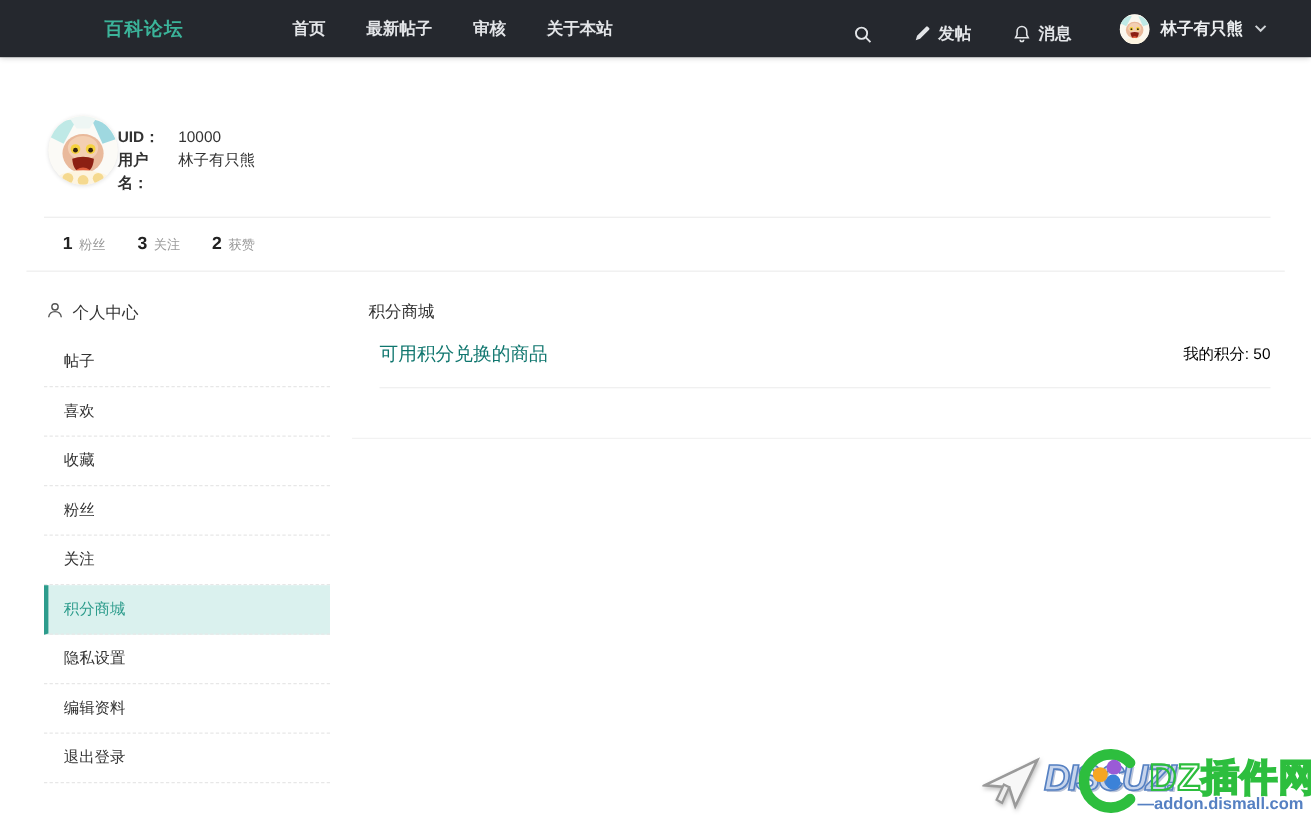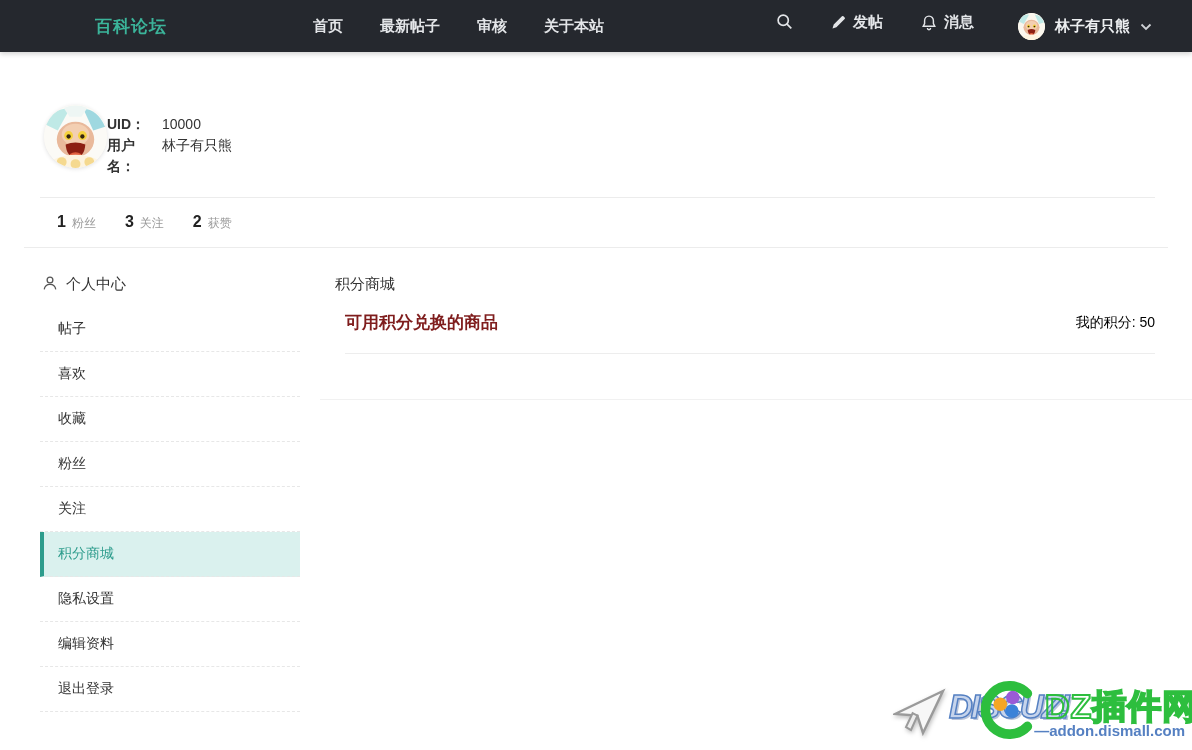--- a/index.html
+++ b/index.html
@@ -17,21 +17,20 @@
     background: #25282e;
     box-shadow: 0 2px 5px rgba(0,0,0,0.18);
     position: relative;
     z-index: 5;
   }
   .nav-inner {
     height: 100%;
     padding: 15px 40px;
     display: flex;
     align-items: center;
-    gap: 47px;
   }
   .logo {
     margin-left: 55px;
     color: #3bb49a;
     font-size: 17px;
     font-weight: bold;
     cursor: pointer;
     letter-spacing: 1px;
   }
   .nav-links {
@@ -42,21 +41,21 @@
   .nav-links a {
     color: #e3e5e8;
     font-size: 15px;
     font-weight: 600;
     text-decoration: none;
     cursor: pointer;
   }
   .nav-right {
     margin-left: auto;
     display: flex;
-    align-items: flex-start;
+    align-items: flex-end;
     gap: 38px;
     color: #e3e5e8;
   }
   .nav-icon-btn {
     display: flex;
     align-items: center;
     gap: 7px;
     font-size: 15px;
     font-weight: 600;
     cursor: pointer;
@@ -157,21 +156,21 @@
     height: 48px;
   }
   .shop-head {
     margin: 15px 37px 0 25px;
     padding-bottom: 19px;
     border-bottom: 1px solid #ededed;
     display: flex;
     justify-content: space-between;
     align-items: center;
   }
-  .shop-title { font-size: 17px; font-weight: bold; color: #7f1d1d; }
+  .shop-title { font-size: 17px; font-weight: normal; color: #0f766e; }
   .my-points { font-size: 14px; font-weight: normal; color: #000000; }
   .shop-body {
     height: 46px;
     border-bottom: 1px solid #f1f1f1;
   }
 
   
   .watermark {
     position: absolute;
     left: 893px;

